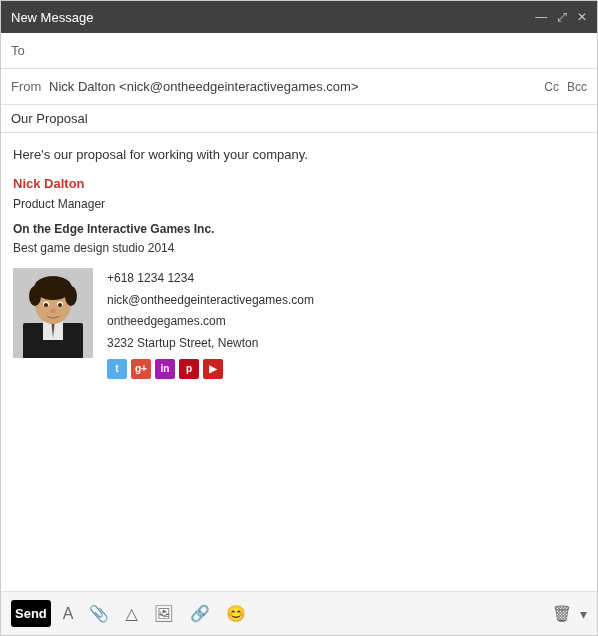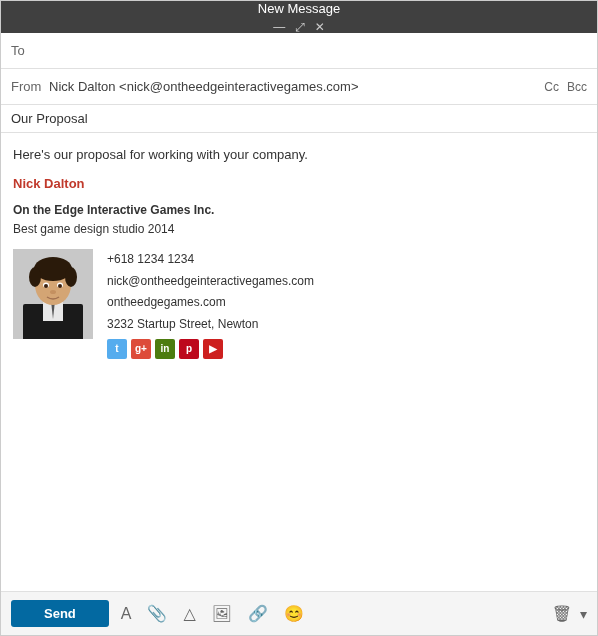--- a/index.html
+++ b/index.html
@@ -1,18 +1,18 @@
 <!DOCTYPE html>
 <html><head>
   <meta charset="utf-8">
   <style>
     * { box-sizing: border-box; margin: 0; padding: 0; }
     body { font-family: Arial, sans-serif; font-size: 13px; color: #333; background: #f1f3f4; display: flex; justify-content: center; align-items: center; min-height: 100vh; }
     .window { width: 598px; height: 636px; background: #fff; border: 1px solid #ccc; box-shadow: 0 4px 16px rgba(0,0,0,0.3); display: flex; flex-direction: column; }
-    .titlebar { background: #404040; color: #fff; padding: 0 10px; height: 32px; display: flex; align-items: center; justify-content: space-between; flex-shrink: 0; flex-direction: column; }
+    .titlebar { background: #404040; color: #fff; padding: 0 10px; height: 32px; display: flex; align-items: center; justify-content: space-between; flex-shrink: 0; }
     .titlebar-title { font-size: 13px; font-weight: normal; }
     .titlebar-controls { display: flex; gap: 10px; align-items: center; }
     .titlebar-btn { color: #ccc; font-size: 12px; cursor: pointer; background: none; border: none; line-height: 1; }
     .field-row { display: flex; align-items: center; padding: 6px 10px; border-bottom: 1px solid #e0e0e0; min-height: 36px; }
     .field-label { color: #666; font-size: 13px; min-width: 38px; }
     .field-input { flex: 1; border: none; outline: none; font-size: 13px; color: #404040; background: transparent; }
     .field-actions { display: flex; gap: 8px; color: #666; font-size: 12px; text-align: right; }
     .field-actions span { cursor: pointer; }
     .subject-row { padding: 6px 10px; border-bottom: 1px solid #e0e0e0; }
     .subject-input { width: 100%; border: none; outline: none; font-size: 13px; color: #333; }
@@ -22,25 +22,25 @@
     .sig-name { color: #c0392b; font-size: 13px; font-weight: bold; }
     .sig-title { font-size: 12px; color: #333; }
     .sig-company { font-size: 12px; font-weight: bold; margin-top: 6px; }
     .sig-tagline { font-size: 12px; color: #333; }
     .sig-details { display: flex; align-items: flex-start; gap: 14px; margin-top: 10px; }
     .sig-info { font-size: 12px; color: #333; line-height: 1.8; }
     .sig-social { display: flex; gap: 4px; margin-top: 4px; }
     .social-icon { width: 20px; height: 20px; background: #1a1a1a; display: flex; align-items: center; justify-content: center; color: #fff; font-size: 10px; font-weight: bold; border-radius: 2px; cursor: pointer; }
     .social-icon.twitter { background: #55acee; }
     .social-icon.gplus { background: #dd4b39; }
-    .social-icon.linkedin { background: #4d7c0f; }
+    .social-icon.linkedin { background: #a21caf; }
     .social-icon.pinterest { background: #bd081c; }
     .social-icon.youtube { background: #cd201f; }
     .toolbar { background: #f5f5f5; border-top: 1px solid #e0e0e0; padding: 6px 10px; display: flex; align-items: center; gap: 8px; flex-shrink: 0; height: 44px; }
-    .send-btn { background: #0369a1; color: #fff; border: none; border-radius: 3px; padding: 6px 33px; font-size: 13px; cursor: pointer; font-weight: bold; }
+    .send-btn { background: #000000; color: #fff; border: none; border-radius: 3px; padding: 6px 4px; font-size: 13px; cursor: pointer; font-weight: bold; }
     .toolbar-icon { color: #666; font-size: 16px; cursor: pointer; padding: 2px 4px; border-radius: 2px; }
     .toolbar-spacer { flex: 1; }
     .trash-icon { color: #666; font-size: 16px; cursor: pointer; }
     .chevron-icon { color: #666; font-size: 14px; cursor: pointer; }
     .person-placeholder { width: 80px; height: 90px; position: relative; overflow: hidden; }
     .person-svg { width: 80px; height: 90px; }
   </style>
 </head>
 <body>
 
@@ -71,20 +71,21 @@
 
   <div class="subject-row">
     <input class="subject-input" type="text" value="Our Proposal" style="">
   </div>
 
   <div class="body-area">
     <div class="body-text">Here's our proposal for working with your company.</div>
 
     <div class="signature">
       <div class="sig-name">Nick Dalton</div>
+      <div class="sig-title">Product Manager</div>
       <div class="sig-company">On the Edge Interactive Games Inc.</div>
       <div class="sig-tagline">Best game design studio 2014</div>
 
       <div class="sig-details">
 
         <div class="person-placeholder">
           <svg class="person-svg" viewBox="0 0 80 90" xmlns="http://www.w3.org/2000/svg">
             <rect width="80" height="90" fill="#c8c8c8"></rect>
 
             <rect x="10" y="55" width="60" height="40" fill="#1a1a1a" rx="2"></rect>

